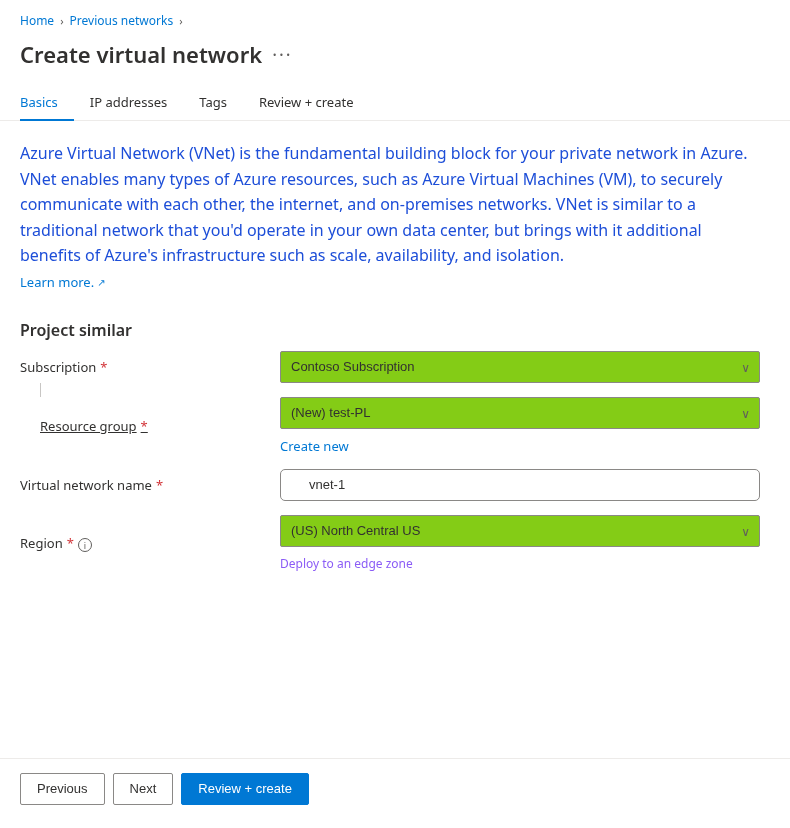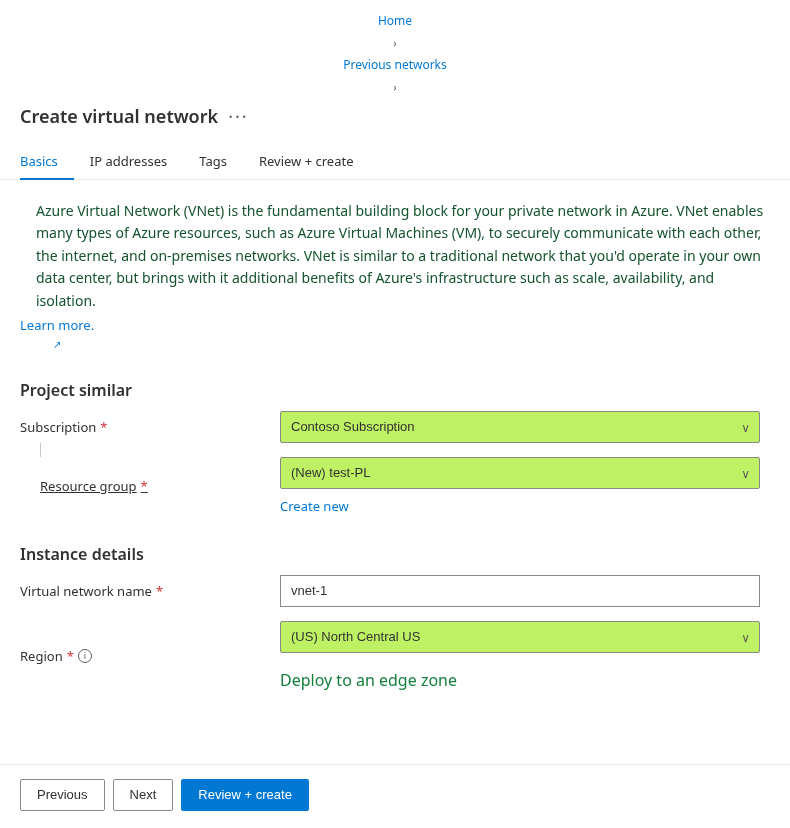--- a/index.html
+++ b/index.html
@@ -11,38 +11,37 @@
       width: 790px;
       min-height: 828px;
       position: relative;
     }
     .breadcrumb {
       display: flex;
       align-items: center;
       gap: 6px;
       padding: 12px 20px 6px;
       font-size: 12px;
-      flex-direction: column;
     }
     .breadcrumb a {
       color: #0078d4;
       text-decoration: none;
     }
     .breadcrumb-sep {
       color: #605e5c;
       font-size: 11px;
     }
     .page-title-row {
       display: flex;
       align-items: center;
       gap: 10px;
       padding: 4px 20px 16px;
     }
     .page-title {
-      font-size: 18px;
+      font-size: 22px;
       font-weight: 600;
       color: #323130;
     }
     .page-title-dots {
       font-size: 18px;
       color: #605e5c;
       letter-spacing: 2px;
       cursor: pointer;
     }
     .tabs-bar {
@@ -66,35 +65,33 @@
       border-bottom: 2px solid #0078d4;
       font-weight: 400;
     }
     .tab:first-child {
       padding-left: 0;
     }
     .main-content {
       padding: 20px 20px 100px;
     }
     .description-block {
-      font-size: 14px;
+      font-size: 16px;
       line-height: 1.6;
-      color: #14532d;
+      color: #1d4ed8;
       max-width: 740px;
       margin-bottom: 4px;
-      margin-left: 16px;
     }
     .learn-more {
       color: #0078d4;
       text-decoration: none;
       font-size: 13px;
       display: inline-flex;
       align-items: center;
       gap: 3px;
-      flex-direction: column;
     }
     .external-icon {
       font-size: 10px;
       color: #0078d4;
     }
     .section-title {
       font-size: 16px;
       font-weight: 600;
       color: #323130;
       margin-top: 28px;
@@ -113,64 +110,64 @@
       margin-bottom: 14px;
       gap: 0;
     }
     .field-label-col {
       width: 260px;
       min-width: 260px;
       font-size: 13px;
       color: #323130;
       padding-right: 10px;
       display: flex;
-      align-items: center;
+      align-items: flex-end;
       gap: 4px;
     }
     .field-label-col.indent {
       padding-left: 20px;
     }
     .required-star {
       color: #d13438;
     }
     .field-input-col {
       flex: 1;
       max-width: 480px;
     }
     .dropdown-wrapper {
       position: relative;
       width: 100%;
     }
     .dropdown-wrapper select {
       width: 100%;
       height: 32px;
       border: 1px solid #8a8886;
-      background: #bef264;
+      background: #84cc16;
       border-radius: 2px;
       padding: 0 30px 0 10px;
       font-size: 13px;
       color: #323130;
       appearance: none;
       cursor: pointer;
     }
     .dropdown-chevron {
       position: absolute;
       right: 10px;
       top: 50%;
       transform: translateY(-50%);
       pointer-events: none;
       color: #605e5c;
       font-size: 12px;
     }
     .text-input {
       width: 100%;
       height: 32px;
       border: 1px solid #8a8886;
-      border-radius: 0;
-      padding: 0 10px;
+      border-radius: 5px;
+      padding: 0 28px;
       font-size: 13px;
       color: #323130;
       outline: none;
     }
     .create-new-link {
       color: #0078d4;
       text-decoration: none;
       font-size: 13px;
       margin-top: 8px;
       display: inline-block;
@@ -182,41 +179,41 @@
       width: 14px;
       height: 14px;
       border-radius: 50%;
       border: 1px solid #605e5c;
       font-size: 9px;
       color: #605e5c;
       cursor: pointer;
       flex-shrink: 0;
     }
     .deploy-link {
-      color: #15803d;
+      color: #8b5cf6;
       text-decoration: none;
-      font-size: 16px;
-      margin-top: 16px;
+      font-size: 12px;
+      margin-top: 8px;
       display: inline-block;
     }
     .resource-group-connector {
       position: relative;
       text-decoration: underline;
     }
     .connector-line {
       position: absolute;
       left: 20px;
       top: -14px;
       width: 1px;
       height: 14px;
       background: #c8c6c4;
     }
     .footer-bar {
       position: fixed;
-      bottom: 4px;
+      bottom: 10px;
       left: 0;
       width: 790px;
       height: 60px;
       background: #fff;
       border-top: 1px solid #edebe9;
       display: flex;
       align-items: center;
       padding: 0 20px;
       gap: 8px;
     }
@@ -304,21 +301,20 @@
         <select>
           <option>(New) test-PL</option>
         </select>
         <span class="dropdown-chevron">∨</span>
       </div>
       <a href="#" class="create-new-link">Create new</a>
     </div>
   </div>
 
   
-  <div class="section-title">Instance details</div>
 
   
   <div class="field-row">
     <div class="field-label-col">
       <span>Virtual network name</span>
       <span class="required-star"> *</span>
     </div>
     <div class="field-input-col">
       <input type="text" class="text-input" value="vnet-1" style="">
     </div>

